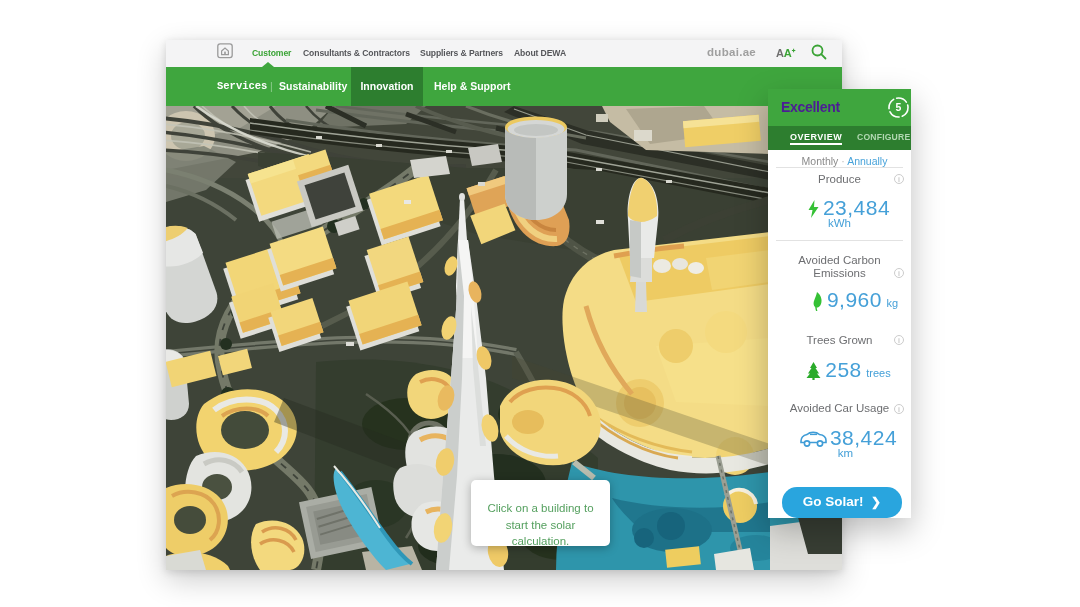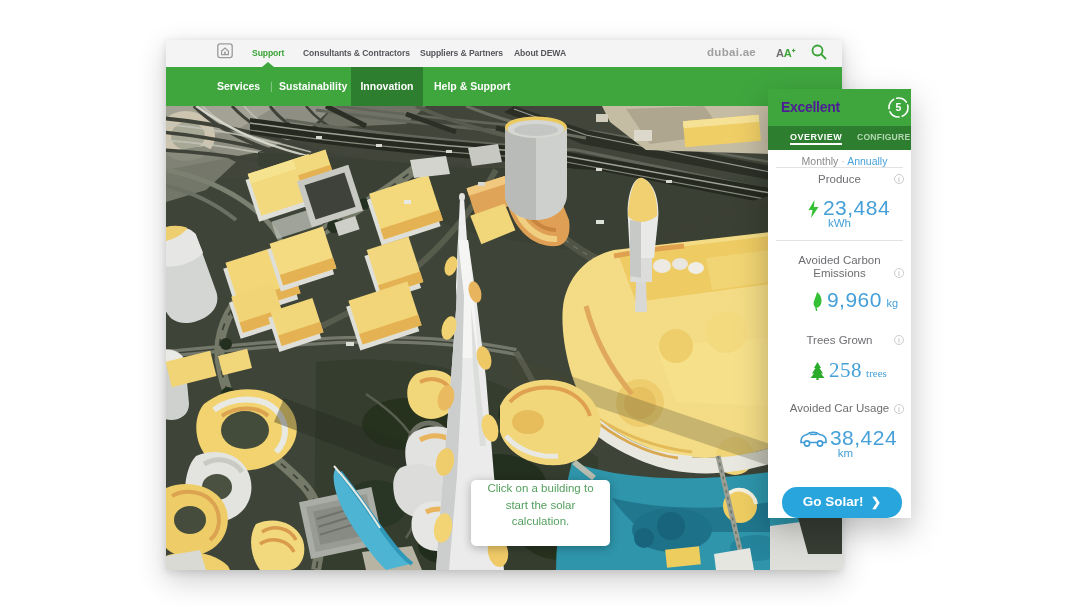--- a/index.html
+++ b/index.html
@@ -41,45 +41,45 @@
   .bigval { font-size:21px; color:#45a0d8; letter-spacing:0.5px;}
   .unit { font-size:11px; color:#45a0d8; }
   .info { position:absolute; width:10px; height:10px; border:1px solid #cccccc; border-radius:50%;
      color:#c9c9c9; font-size:7px; text-align:center; line-height:9px; font-weight:bold;}
   #gosolar { position:absolute; left:14px; top:337px; width:120px; height:31px; background:#29a5de;
     border-radius:15px; color:#fff; text-align:center; font-weight:bold; font-size:13.5px; line-height:29px; }
 
   
   #tooltip { position:absolute; left:471px; top:480px; width:139px; height:66px; background:#ffffff;
     border-radius:5px; box-shadow:0 2px 10px rgba(0,0,0,0.28); color:#55a05f; font-size:11.5px;
-    line-height:16.5px; text-align:center; padding-top:0; }
+    line-height:16.5px; text-align:center; padding-top:20px; }
 </style>
 </head>
 <body>
   <div id="win">
     <div id="topbar">
       <svg id="homeico" width="16" height="16" viewBox="0 0 16 16">
         <rect x="0.8" y="0.8" width="14.4" height="13.8" rx="2.4" fill="none" stroke="#9a9a9a" stroke-width="1.3"></rect>
         <path d="M4.6 8 L8 5 L11.4 8 L11.4 11.6 L4.6 11.6 Z" fill="none" stroke="#9a9a9a" stroke-width="1.2"></path>
         <rect x="7.2" y="8.6" width="1.6" height="3" fill="#9a9a9a"></rect>
       </svg>
-      <span class="navlink" style="left:86px; color:#3aa335;">Support</span>
+      <span class="navlink" style="left:86px; color:#3aa335;">Customer</span>
       <span class="navlink" style="left:137px;">Consultants &amp; Contractors</span>
       <span class="navlink" style="left:254px;">Suppliers &amp; Partners</span>
       <span class="navlink" style="left:348px;">About DEWA</span>
       <span class="navlink" style="left:541px; color:#9f9f9f; font-size:11.5px; letter-spacing:0.3px; top:6px; font-weight:bold;">dubai.ae</span>
       <span class="navlink" style="left:610px; top:5px; font-size:11px;"><span style="color:#6f6f6f;">A</span><span style="color:#3aa335;">A⁺</span></span>
       <svg style="position:absolute; left:644px; top:3px;" width="18" height="18" viewBox="0 0 18 18">
         <circle cx="7.5" cy="7.5" r="5" fill="none" stroke="#3aa335" stroke-width="1.8"></circle>
         <line x1="11.2" y1="11.2" x2="15.5" y2="15.5" stroke="#3aa335" stroke-width="1.8" stroke-linecap="round"></line>
       </svg>
     </div>
     <div id="greenbar">
       <div id="caret"></div>
-      <span class="gnav" style="left:51px;">Services</span>
+      <span class="gnav" style="left:51px;font-family:Liberation Mono, monospace;">Services</span>
       <span class="gnav" style="left:104px; color:#8fce8f; font-weight:normal;">|</span>
       <span class="gnav" style="left:113px;">Sustainability</span>
       <div id="innovtab">
         <span>Innovation</span>
       </div>
       <span class="gnav" style="left:268px;">Help &amp; Support</span>
     </div>
     <div id="mapwrap">
       <svg id="map" width="676" height="464" viewBox="0 0 676 464">
 <rect x="0" y="0" width="676" height="464" fill="#3e4438"></rect>
@@ -401,21 +401,21 @@
       <div class="slabel" style="top:104px;">Avoided Carbon<br>Emissions</div>
       <div class="info" style="left:126px; top:118px;">i</div>
       <div style="position:absolute; left:15px; top:138px; width:143px; text-align:center;">
         <svg width="12" height="19" viewBox="0 0 12 19" style="vertical-align:-4px; margin-right:4px;">
           <path d="M6 0 C10 3 11.5 8 10 12 C8.8 15 6.5 16 5 15.5 C3 14.8 2 12 3 9 C4 6 5.5 3 6 0 Z" fill="#35c135"></path>
           <path d="M5 15 C5 16.5 5.3 18 5.8 19" stroke="#35c135" stroke-width="1.4" fill="none"></path>
         </svg><span class="bigval">9,960</span> <span class="unit">kg</span>
       </div>
       <div class="slabel" style="top:184px;">Trees Grown</div>
       <div class="info" style="left:126px; top:185px;">i</div>
-      <div style="position:absolute; left:9px; top:208px; width:143px; text-align:center;font-family:Liberation Serif, serif;">
+      <div style="position:absolute; left:9px; top:208px; width:143px; text-align:center;">
         <svg width="15" height="18" viewBox="0 0 15 18" style="vertical-align:-3px; margin-right:4px;">
           <path d="M7.5 0 L11 6 L9.5 6 L13 11.5 L11 11.5 L14.5 16 L8.6 16 L8.6 18 L6.4 18 L6.4 16 L0.5 16 L4 11.5 L2 11.5 L5.5 6 L4 6 Z" fill="#2aab2a"></path>
         </svg><span class="bigval">258</span> <span class="unit">trees</span>
       </div>
       <div class="slabel" style="top:252px;">Avoided Car Usage</div>
       <div class="info" style="left:126px; top:254px;">i</div>
       <div style="position:absolute; left:8px; top:276px; width:143px; text-align:center;">
         <svg width="30" height="20" viewBox="0 0 30 20" style="vertical-align:-4px; margin-right:2px;">
           <path d="M3 12 C3 8.5 5 6.5 9 5.5 C12 2.8 18 2.5 21.5 5.5 C25.5 6 28 8.5 28 11.5 L28 13.5 L3 13.5 Z" fill="none" stroke="#3f9cd6" stroke-width="1.6"></path>
           <circle cx="9" cy="14.5" r="2.6" fill="#fff" stroke="#3f9cd6" stroke-width="1.6"></circle>

